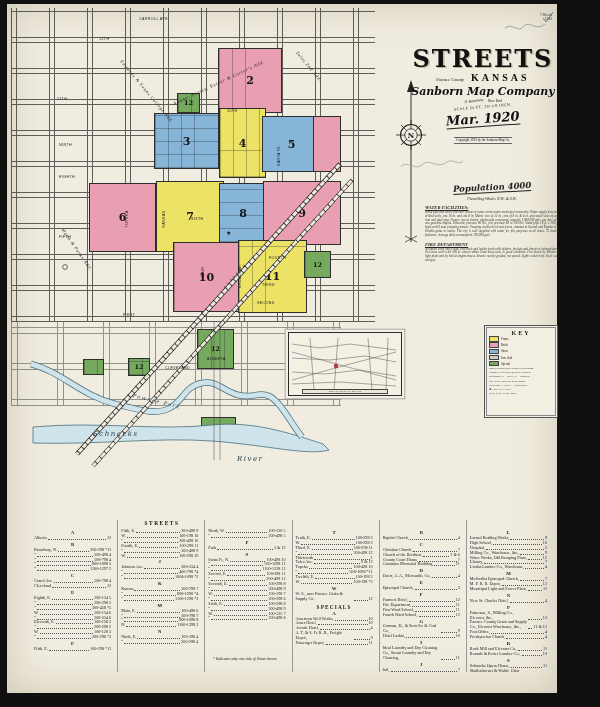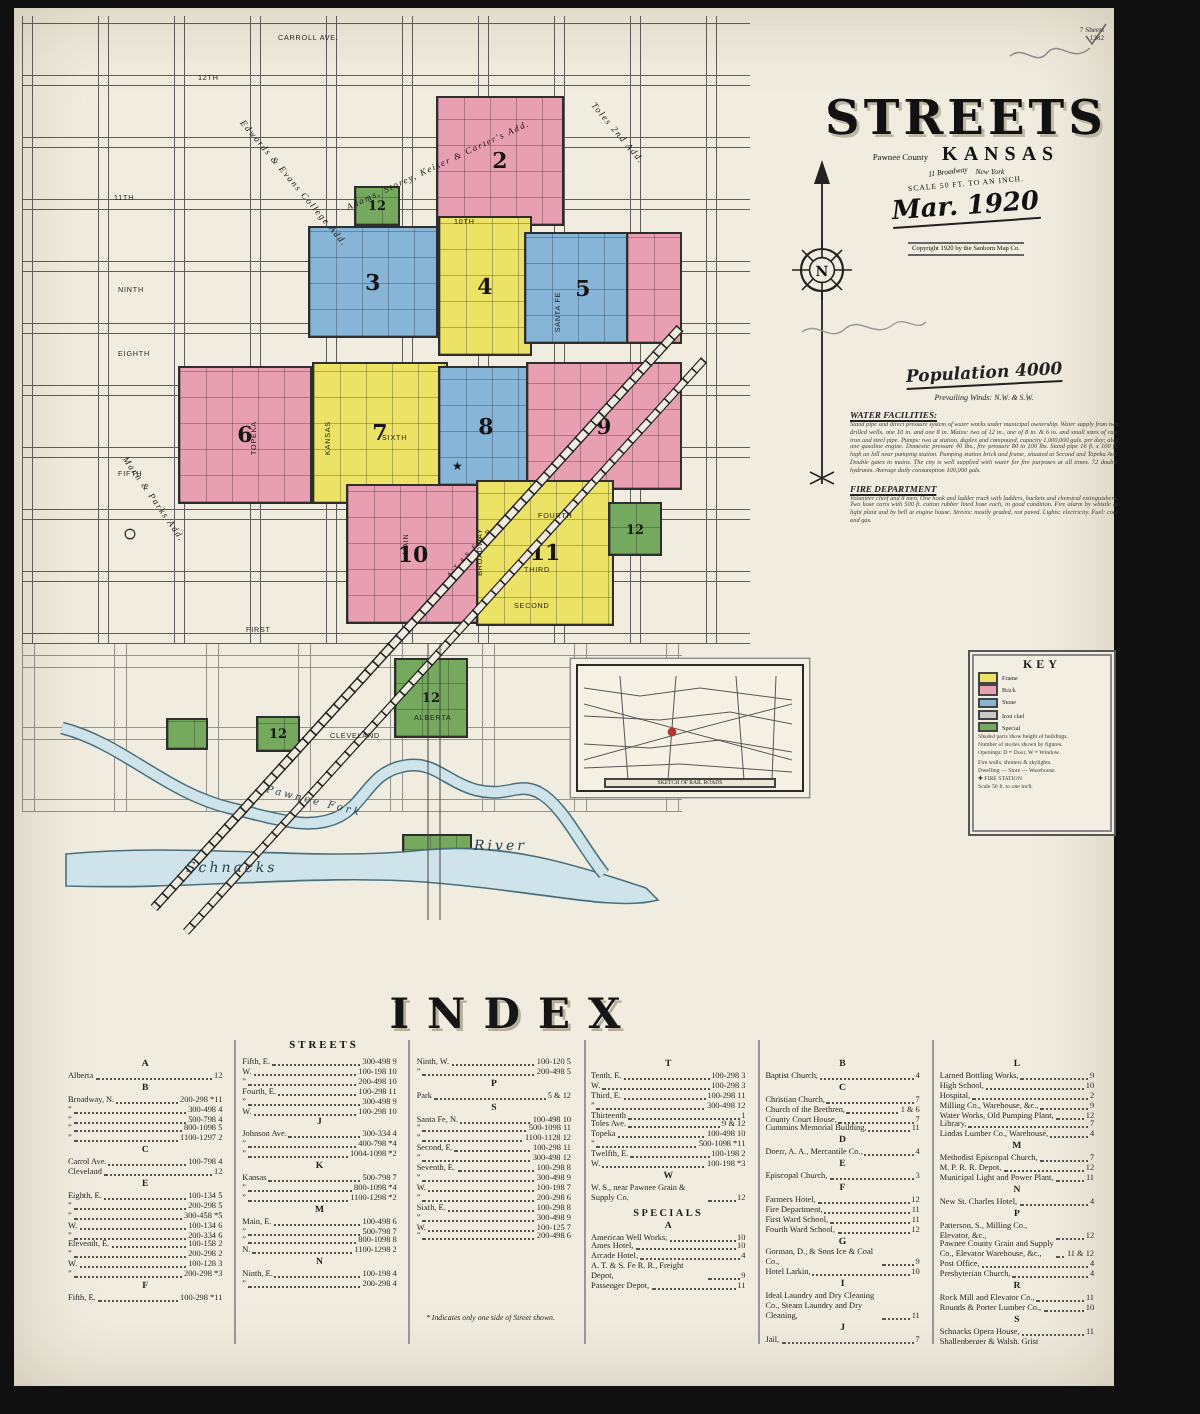--- a/index.html
+++ b/index.html
@@ -205,28 +205,29 @@
   <span class="sl v" style="left:252px;top:150px;">SANTA FE</span>
 
   <span class="sl diag" style="left:85px;top:85px;width:110px;transform:rotate(50deg);">Edwards &amp; Evans College Add.</span>
   <span class="sl diag" style="left:147px;top:76px;width:130px;transform:rotate(-25deg);">Adams, Storey, Keiser &amp; Carter's Add.</span>
   <span class="sl diag" style="left:30px;top:243px;width:80px;transform:rotate(55deg);">Mann &amp; Parks Add.</span>
   <span class="sl diag" style="left:274px;top:60px;width:56px;transform:rotate(50deg);">Toles 2nd Add.</span>
   <span class="sl" style="left:193px;top:270px;width:70px;transform:rotate(-48deg);font-size:3.2px;">A. T. &amp; S. F. R. R.</span>
 
   <span class="sl water" style="left:118px;top:394px;width:64px;transform:rotate(14deg);font-size:5px;">Pawnee Fork</span>
   <span class="sl water" style="left:86px;top:426px;">Schnacks</span>
-  <span class="sl water" style="left:230px;top:415px;">River</span>
+  <span class="sl water" style="left:230px;top:451px;">River</span>
 
   <div class="title-blk">
     <div class="t-larned">STREETS</div>
     <div class="t-row">
       <span class="t-county">Pawnee County</span>
       <span class="t-state">KANSAS</span>
     </div>
+    <div class="t-company">Sanborn Map Company</div>
     <div class="t-row" style="gap:4px;">
       <span class="t-addr">11 Broadway</span>
       <span class="t-city">New York</span>
     </div>
     <div class="t-scale">SCALE 50 FT. TO AN INCH.</div>
     <div><span class="t-date">Mar. 1920</span></div>
     <div><span class="t-copy">Copyright 1920 by the Sanborn Map Co.</span></div>
   </div>
 
   <div class="stats">
@@ -302,21 +303,20 @@
       <circle cx="46" cy="32" r="2.2" fill="#b23434"></circle>
     </svg>
     <div class="inset-cap">SKETCH OF RAIL ROADS</div>
   </div>
 
   <div class="corner">
     <div>7 Sheets</div>
     <div>1382</div>
   </div>
 
-  <div class="index-h">INDEX</div>
   <div class="idx">
     <div class="streets-h">STREETS</div>
     <div class="idx-cols">
       <div class="col">
 
           <div class="letter">A</div>
 
           <div class="ie">
             <span class="t">Alberta</span>
             <span class="dots"></span>

